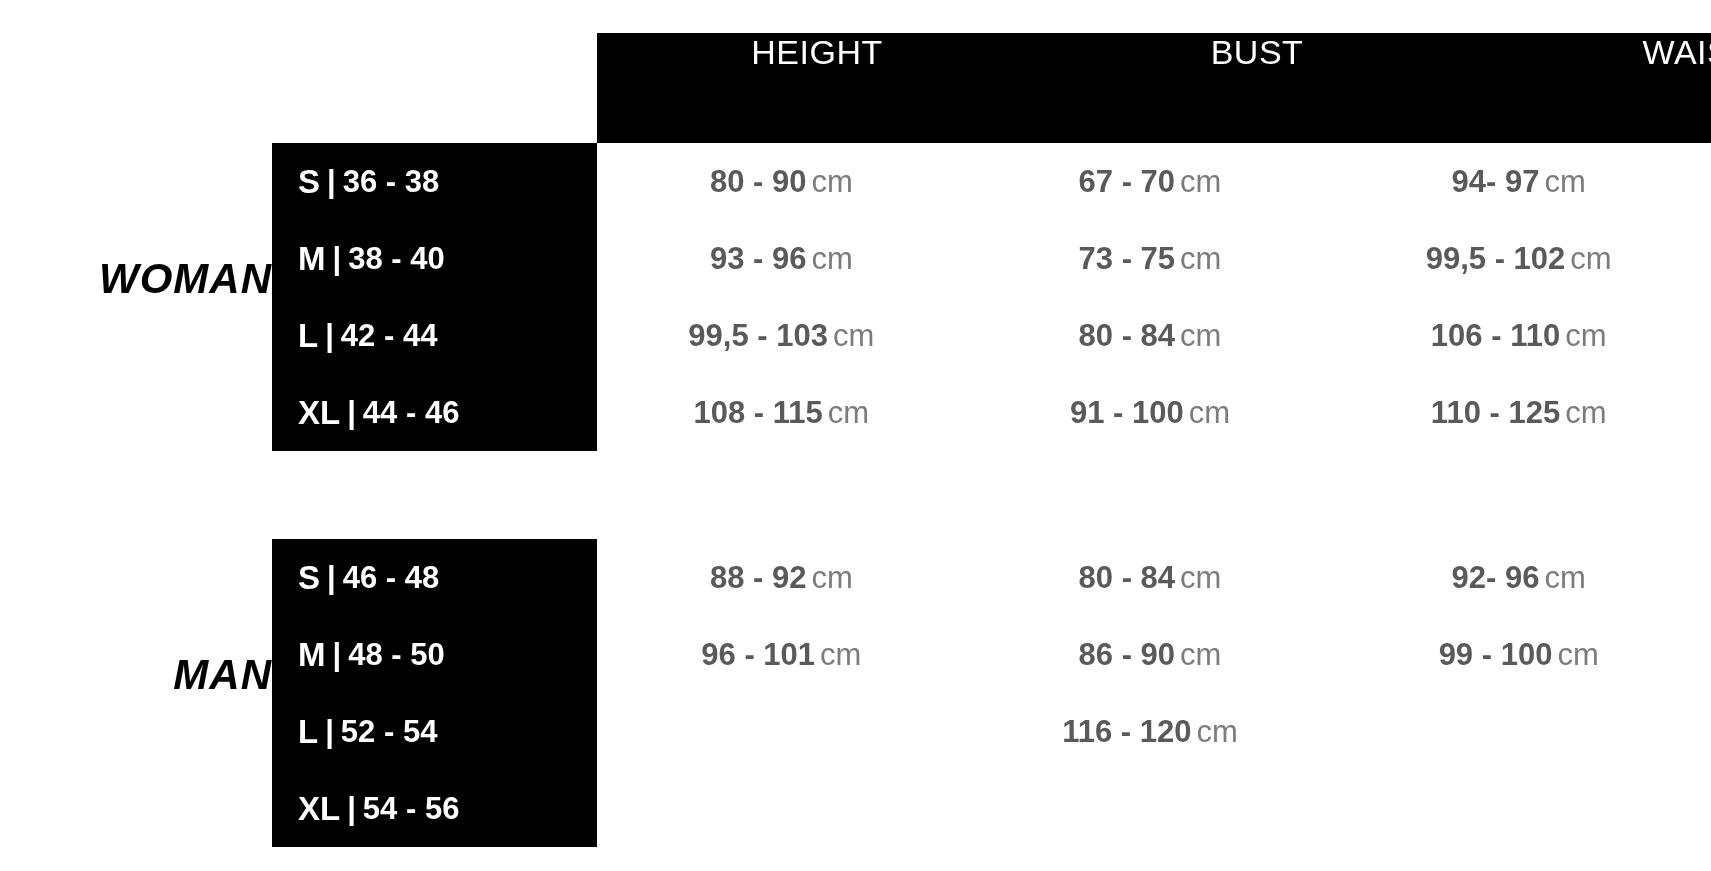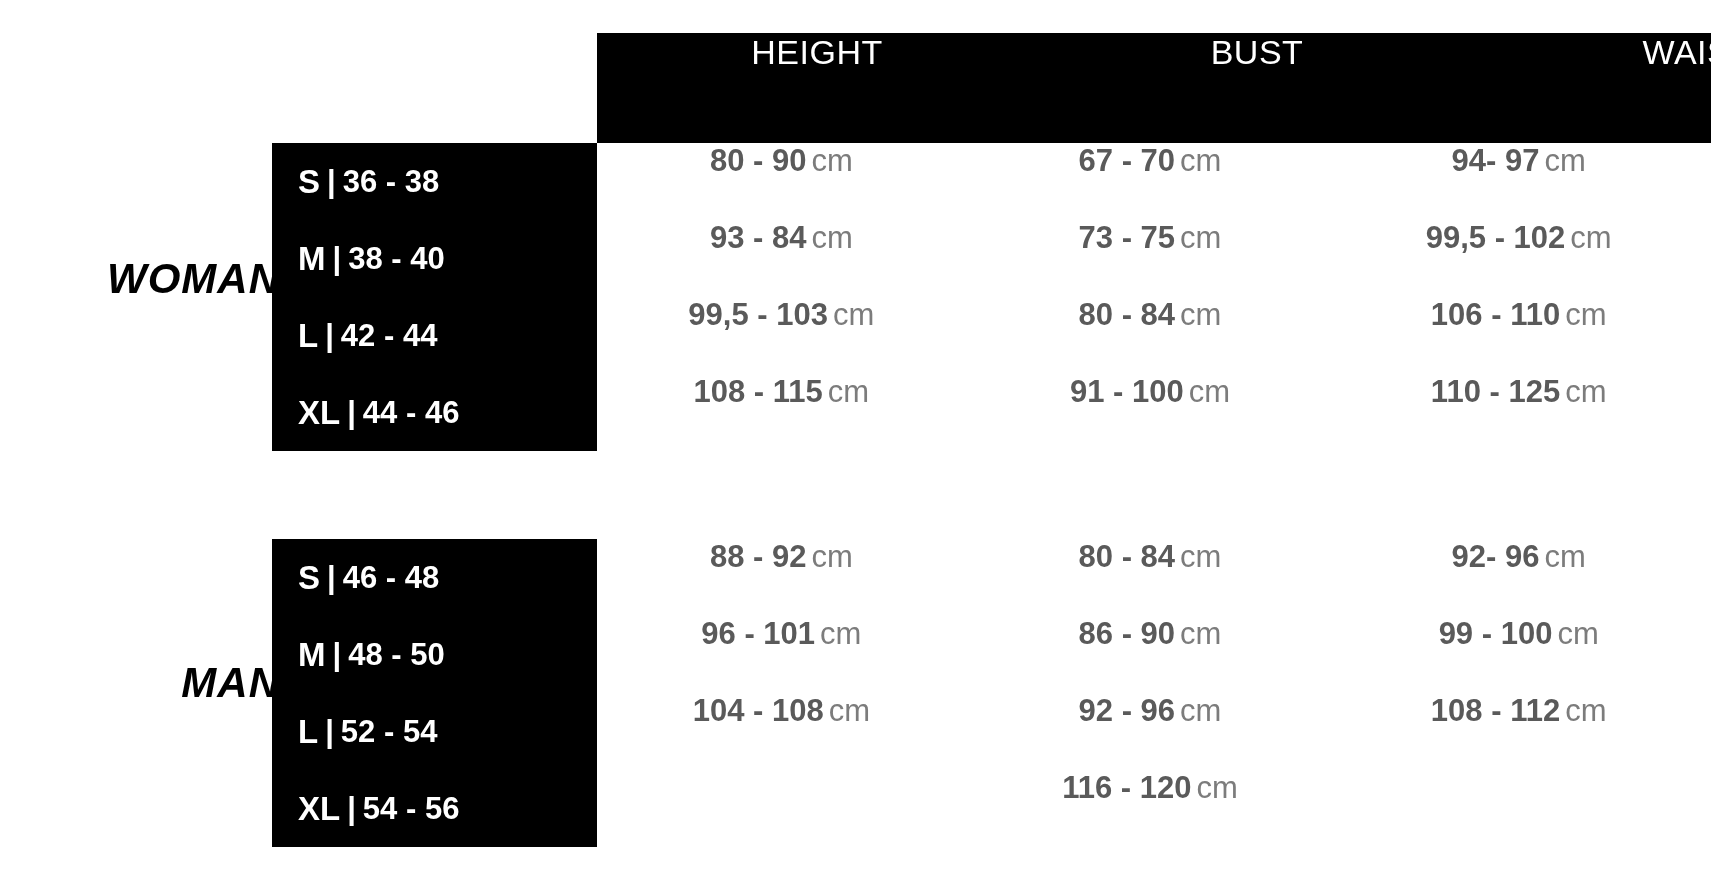--- a/index.html
+++ b/index.html
@@ -51,24 +51,23 @@
   .section-label {
     position: absolute;
     left: 0;
     width: 272px;
     text-align: right;
     font-style: italic;
     font-weight: bold;
     font-size: 42px;
     color: #000000;
     letter-spacing: 1px;
-    margin-left: 8px;
   }
   .section.woman .section-label { top: 112px; }
-  .section.man   .section-label { top: 120px; }
+  .section.man   .section-label { top: 112px; }
 
   
   .size-block {
     position: absolute;
     left: 272px;
     top: 0;
     width: 325px;
     background: #000000;
   }
   .size-row {
@@ -97,20 +96,21 @@
   
   .measure-grid {
     position: absolute;
     left: 597px;
     top: 0;
     width: 1106px;
   }
   .measure-row {
     display: flex;
     height: 77px;
+    align-items: center;
   }
   .measure-cell {
     flex: 1 1 0;
     text-align: center;
     font-size: 31px;
     color: #5a5a5a;
     white-space: nowrap;
   }
   .measure-cell .val {
     font-weight: bold;
@@ -159,21 +159,21 @@
       </div>
     </div>
 
     <div class="measure-grid">
       <div class="measure-row">
         <div class="measure-cell"><span class="val">80 - 90</span><span class="unit">cm</span></div>
         <div class="measure-cell"><span class="val">67 - 70</span><span class="unit">cm</span></div>
         <div class="measure-cell"><span class="val">94- 97</span><span class="unit">cm</span></div>
       </div>
       <div class="measure-row">
-        <div class="measure-cell"><span class="val">93 - 84</span><span class="unit">cm</span></div>
+        <div class="measure-cell"><span class="val">93 - 96</span><span class="unit">cm</span></div>
         <div class="measure-cell"><span class="val">73 - 75</span><span class="unit">cm</span></div>
         <div class="measure-cell"><span class="val">99,5 - 102</span><span class="unit">cm</span></div>
       </div>
       <div class="measure-row">
         <div class="measure-cell"><span class="val">99,5 - 103</span><span class="unit">cm</span></div>
         <div class="measure-cell"><span class="val">80 - 84</span><span class="unit">cm</span></div>
         <div class="measure-cell"><span class="val">106 - 110</span><span class="unit">cm</span></div>
       </div>
       <div class="measure-row">
         <div class="measure-cell"><span class="val">108 - 115</span><span class="unit">cm</span></div>
@@ -214,23 +214,18 @@
         <div class="measure-cell"><span class="val">88 - 92</span><span class="unit">cm</span></div>
         <div class="measure-cell"><span class="val">80 - 84</span><span class="unit">cm</span></div>
         <div class="measure-cell"><span class="val">92- 96</span><span class="unit">cm</span></div>
       </div>
       <div class="measure-row">
         <div class="measure-cell"><span class="val">96 - 101</span><span class="unit">cm</span></div>
         <div class="measure-cell"><span class="val">86 - 90</span><span class="unit">cm</span></div>
         <div class="measure-cell"><span class="val">99 - 100</span><span class="unit">cm</span></div>
       </div>
       <div class="measure-row">
-        <div class="measure-cell"><span class="val">104 - 108</span><span class="unit">cm</span></div>
-        <div class="measure-cell"><span class="val">92 - 96</span><span class="unit">cm</span></div>
-        <div class="measure-cell"><span class="val">108 - 112</span><span class="unit">cm</span></div>
-      </div>
-      <div class="measure-row">
         <div class="measure-cell"><span class="val">116 - 120</span><span class="unit">cm</span></div>
       </div>
     </div>
   </div>
 
 </div>
 
 </body></html>

